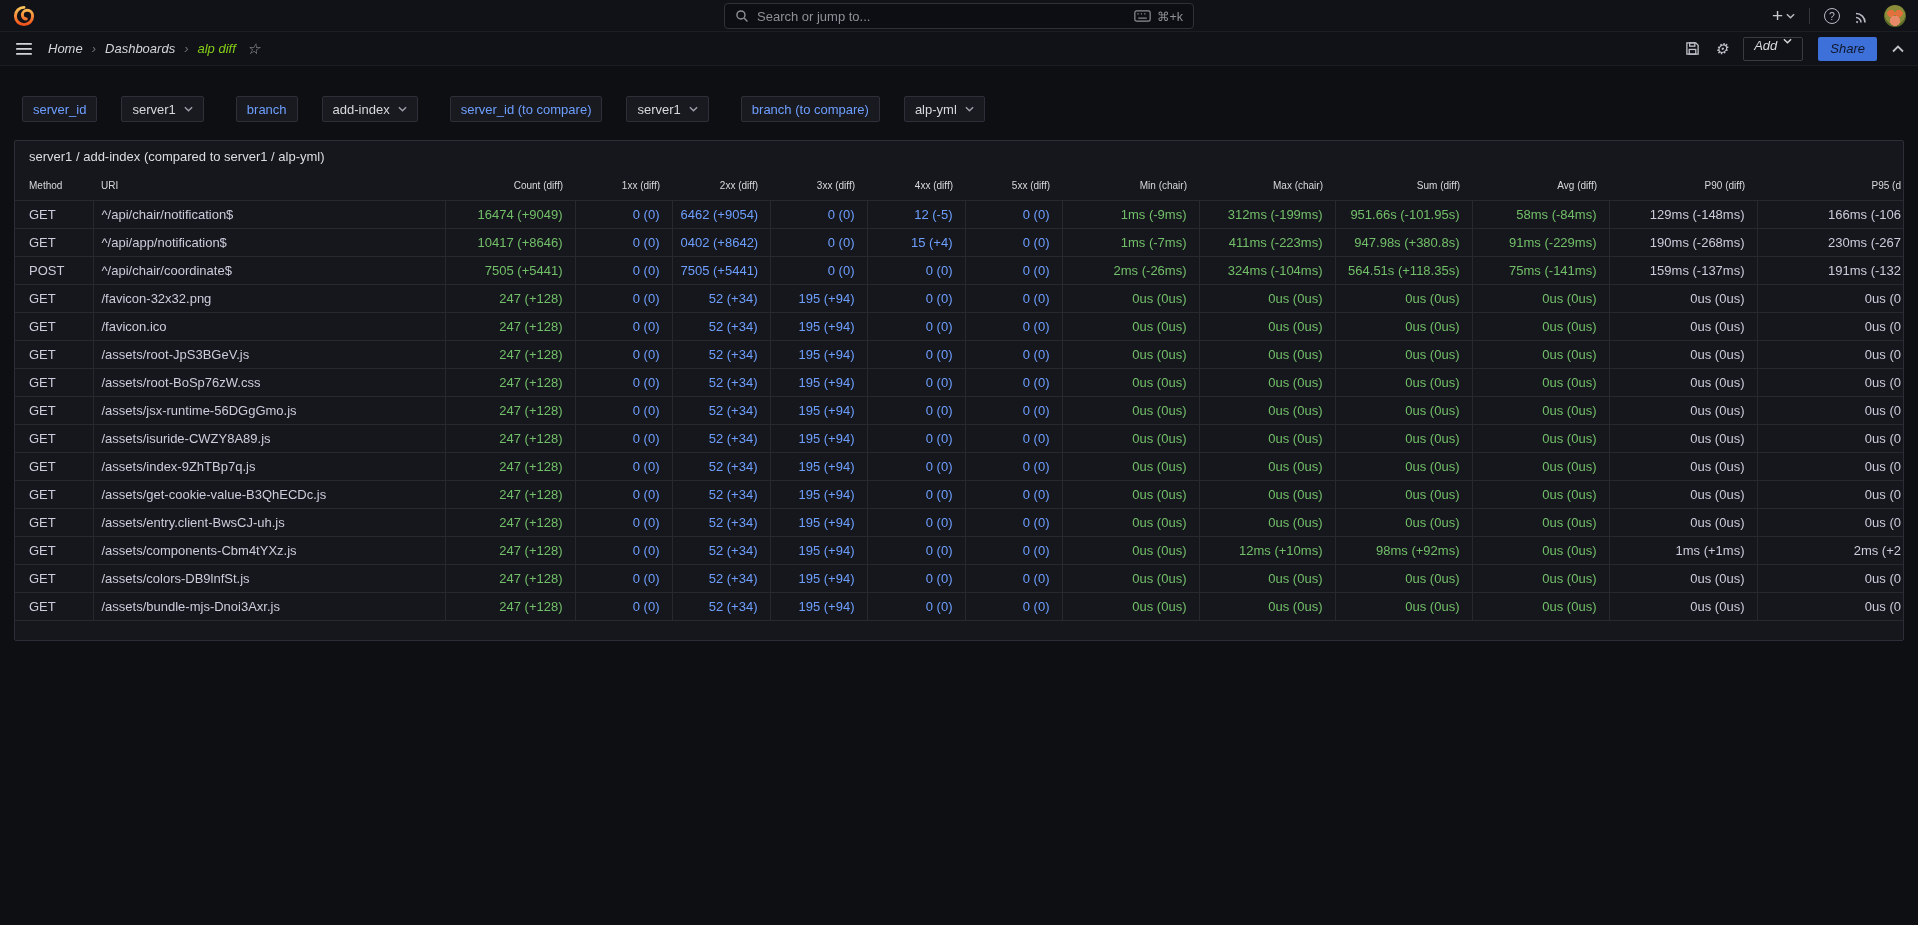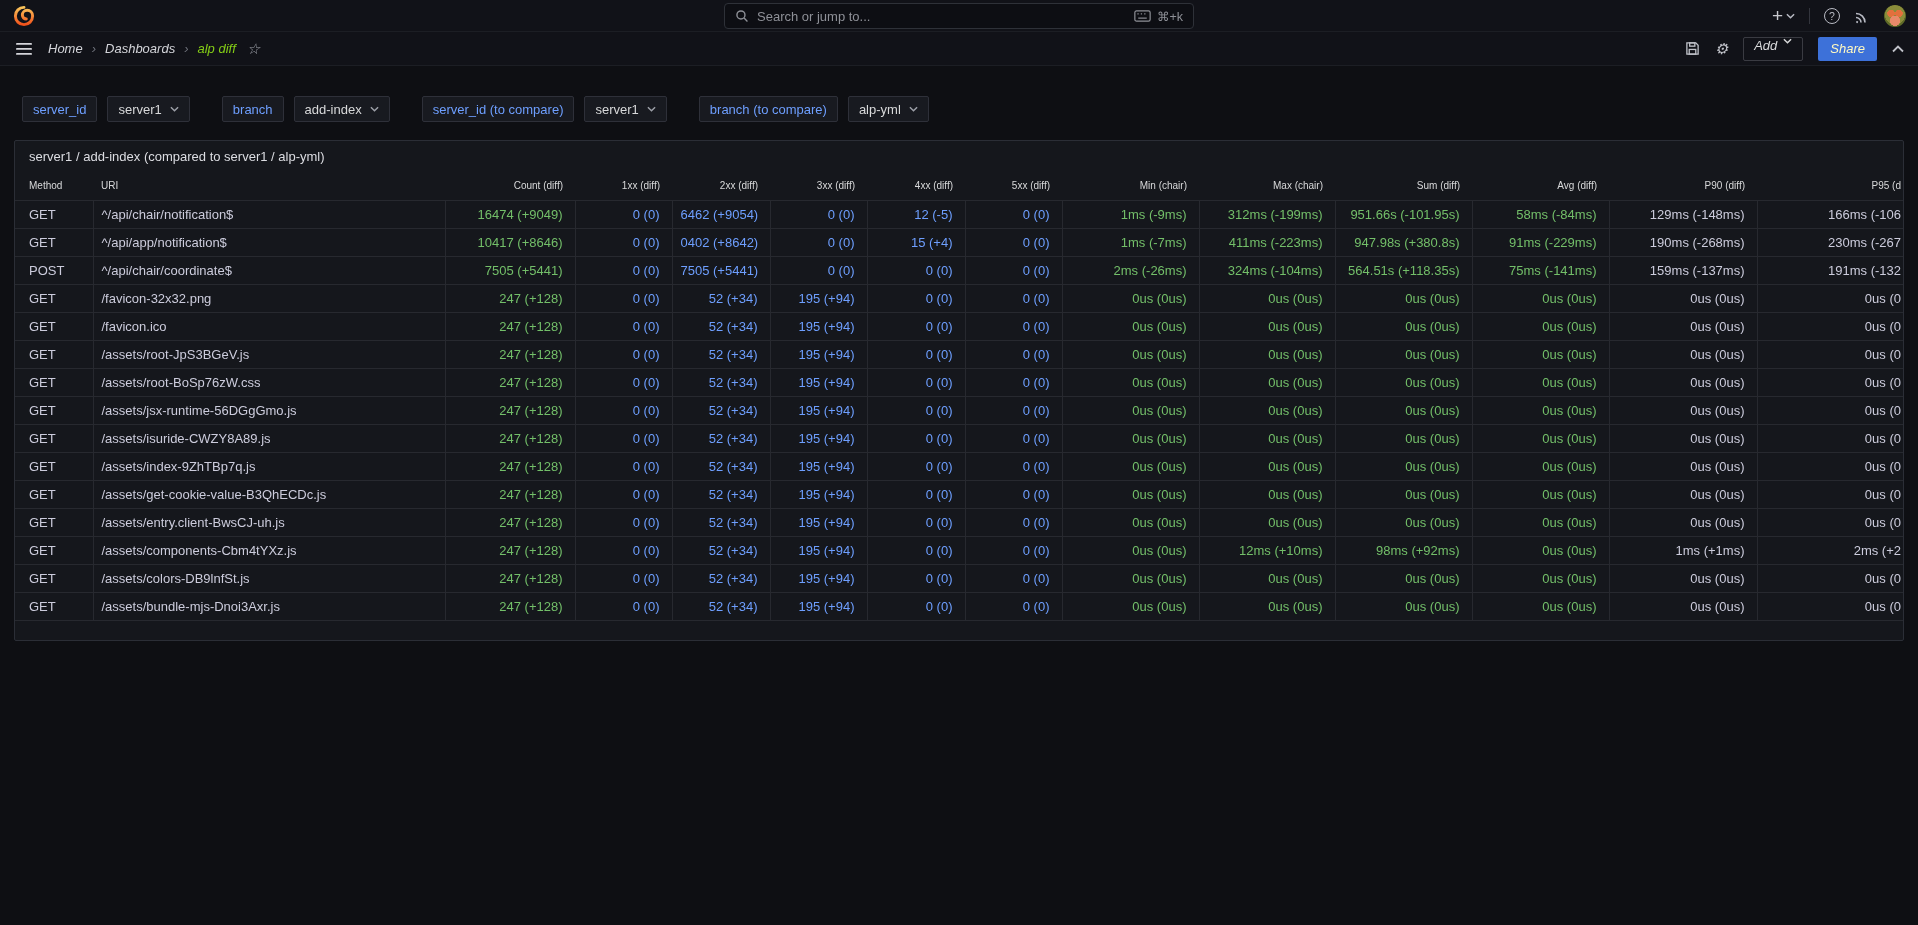--- a/index.html
+++ b/index.html
@@ -69,28 +69,28 @@
   .star{ font-size:15px; color:#9da0a8; margin-left:2px; cursor:pointer; }
   .tb-right{ margin-left:auto; display:flex; align-items:center; gap:15px; }
   .gear{ font-size:15px; color:#c0c2c9; cursor:pointer; line-height:1; }
   .btn-outline{
     height:24px; display:flex; align-items:flex-start; gap:6px; padding:0 10px;
     border:1px solid rgba(204,204,220,.22); border-radius:2px;
     color:#d8d9da; font-weight:500; background:transparent; font:inherit; cursor:pointer;
   }
   .btn-primary{
     height:24px; display:flex; align-items:center; padding:0 12px;
-    background:var(--primary); color:#fef9c3; font-weight:500;
+    background:var(--primary); color:#0f172a; font-weight:500;
     border:none; border-radius:2px; font:inherit; cursor:pointer;
   }
 
   
   .content{ padding:30px 14px 0 14px; }
   .variables{ display:flex; align-items:center; gap:10px; flex-wrap:nowrap; }
-  .var-group{ display:flex; align-items:center; gap:10px; margin-right:14px;padding-left:8px; }
+  .var-group{ display:flex; align-items:center; gap:24px; margin-right:14px;padding-left:8px; }
   .var-box{
     height:26px; display:flex; align-items:center; padding:0 10px; gap:8px;
     background:#181a20; border:1px solid #2e3039; border-radius:2px;
   }
   .var-label{ color:var(--blue); font-weight:500; }
   .var-value{ color:#d8d9da; font-weight:500; cursor:pointer; }
 
   
   .panel{
     margin-top:18px; background:var(--bg-panel);

